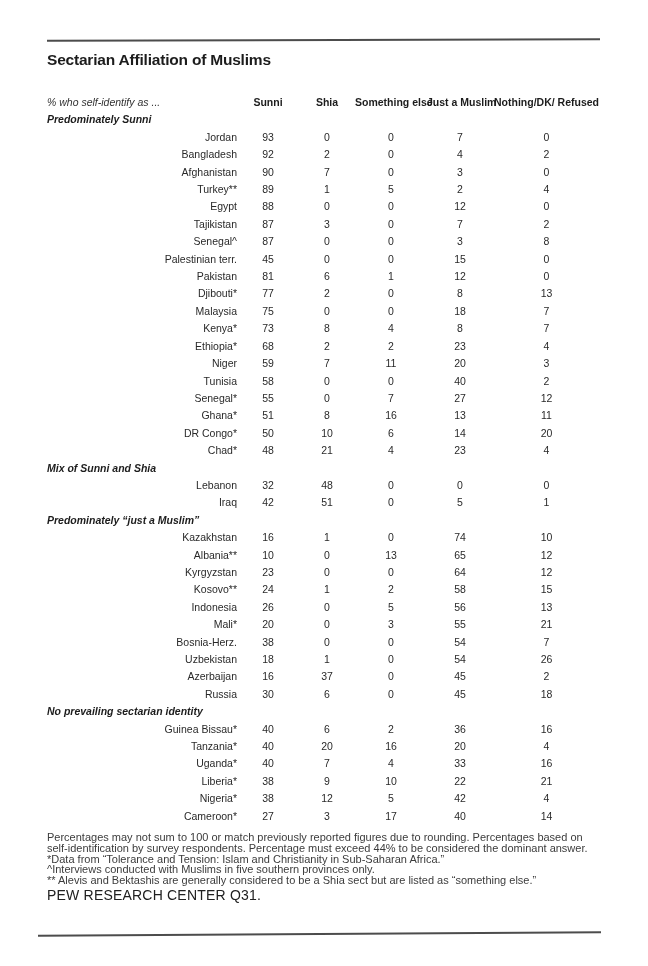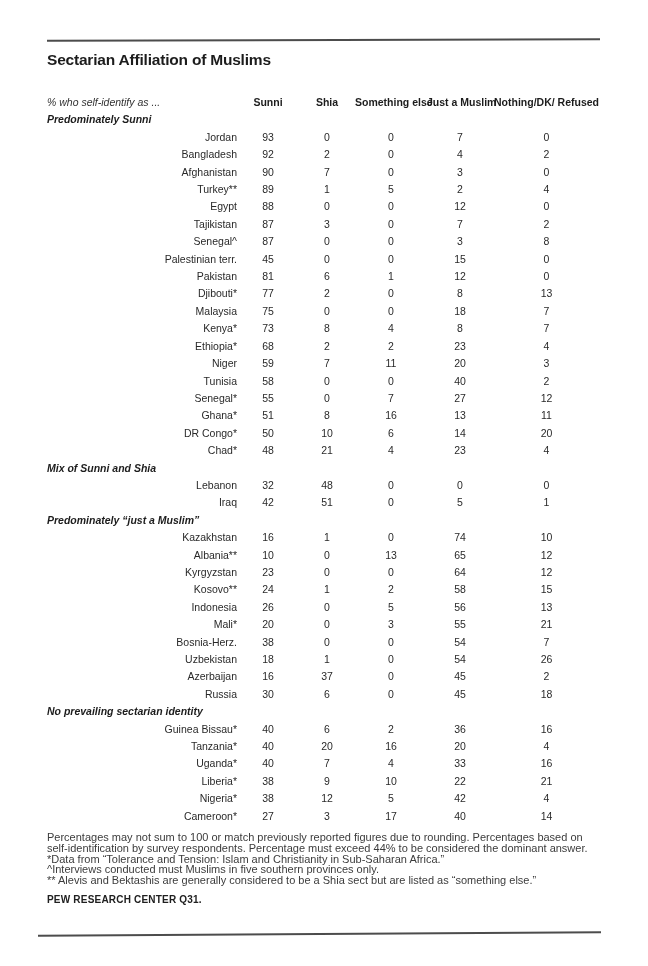--- a/index.html
+++ b/index.html
@@ -96,23 +96,23 @@
     margin-top: 7px;
     width: 553px;
   }
   .footnote {
     font-size: 11px;
     line-height: 10.8px;
     color: #3d3d3d;
     white-space: normal;
   }
   .source-line {
-    margin-top: 8px;
-    font-size: 10px;
-    font-weight: bold;
+    margin-top: 1px;
+    font-size: 14px;
+    font-weight: normal;
     letter-spacing: 0.2px;
     color: #222222;
   }
 </style>
 </head>
 <body>
 
 <div class="page">
   <div class="rule top"></div>
 
@@ -446,21 +446,21 @@
             <td class="val">17</td>
             <td class="val">40</td>
             <td class="val">14</td>
           </tr>
         </tbody>
     </table>
 
     <div class="footnotes" id="footnotes">
         <div class="footnote">Percentages may not sum to 100 or match previously reported figures due to rounding. Percentages based on self-identification by survey respondents. Percentage must exceed 44% to be considered the dominant answer.</div>
         <div class="footnote">*Data from “Tolerance and Tension: Islam and Christianity in Sub-Saharan Africa.”</div>
-        <div class="footnote">^Interviews conducted must Muslims in five southern provinces only.</div>
+        <div class="footnote">^Interviews conducted with Muslims in five southern provinces only.</div>
         <div class="footnote">** Alevis and Bektashis are generally considered to be a Shia sect but are listed as “something else.”</div>
       </div>
 
     <div class="source-line">PEW RESEARCH CENTER Q31.</div>
   </div>
 
   <div class="rule bottom"></div>
 </div>
 
 </body></html>

